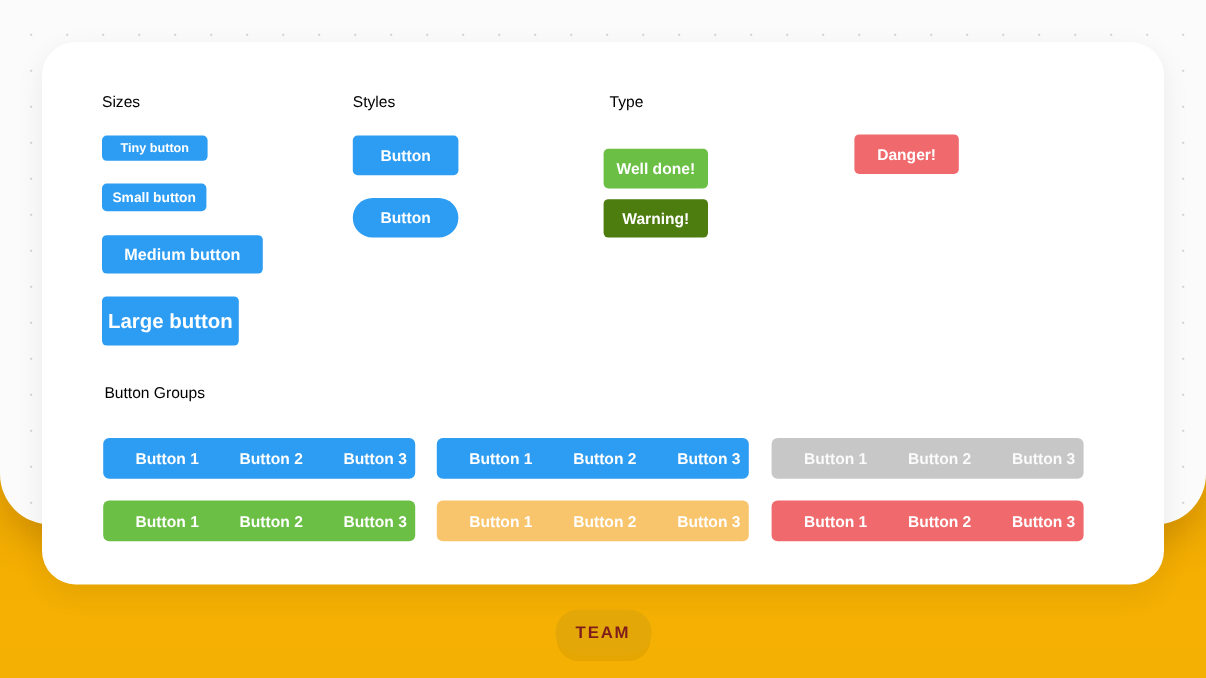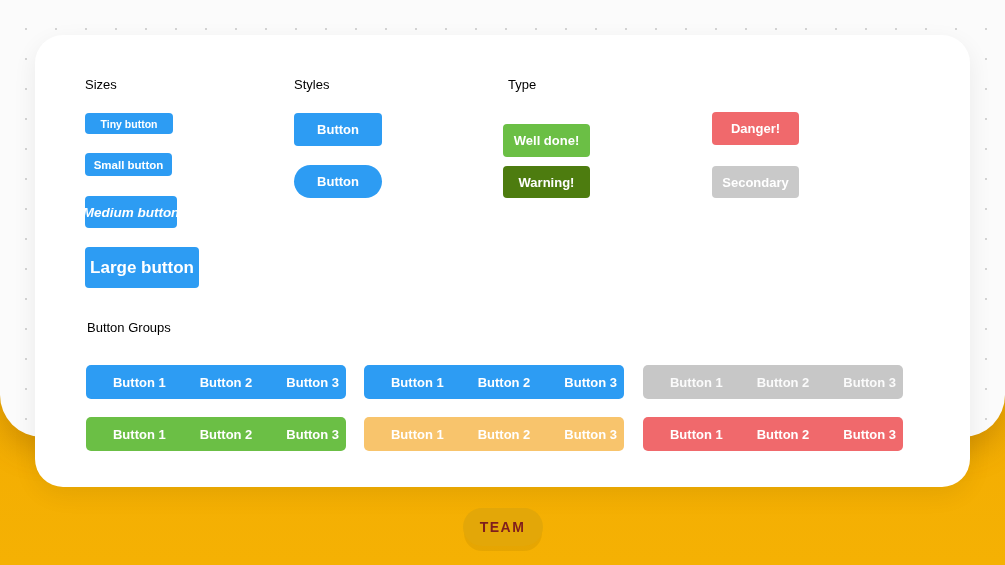--- a/index.html
+++ b/index.html
@@ -30,21 +30,21 @@
     position:absolute; color:#000000; font-size:13px; font-weight:400;
   }
   .btn {
     position:absolute; display:flex; align-items:center; justify-content:center;
     color:#ffffff; font-weight:700; border:none; cursor:pointer;
     border-radius:4px; background:#2d9cf3; white-space:nowrap;
   }
   
   .btn-tiny   { left:50px;  top:78px;  width:88px;  height:21px; font-size:10.5px; }
   .btn-small  { left:50px;  top:118px; width:87px;  height:23px; font-size:11.5px; }
-  .btn-medium { left:50px;  top:161px; width:92px; height:32px; font-size:13.5px;font-style:italic; }
+  .btn-medium { left:50px;  top:161px; width:134px; height:32px; font-size:13.5px; }
   .btn-large  { left:50px;  top:212px; width:114px; height:41px; font-size:17px; }
   
   .btn-square { left:259px; top:78px;  width:88px;  height:33px; font-size:13px; }
   .btn-pill   { left:259px; top:130px; width:88px;  height:33px; font-size:13px; border-radius:17px; }
   
   .btn-success   { left:468px; top:77px;  width:87px; height:33px; font-size:13px; background:#6bbf45;margin-top:12px; }
   .btn-danger    { left:677px; top:77px;  width:87px; height:33px; font-size:13px; background:#f0696c; }
   .btn-warning   { left:468px; top:131px; width:87px; height:32px; font-size:13px; background:#4d7c0f; }
   .btn-secondary { left:677px; top:131px; width:87px; height:32px; font-size:13px; background:#c9c9c9; }
   
@@ -93,21 +93,20 @@
   <button class="btn btn-large">Large button</button>
 
   <div class="section-title" style="left:259px; top:42px;">Styles</div>
   <button class="btn btn-square">Button</button>
   <button class="btn btn-pill">Button</button>
 
   <div class="section-title" style="left:473px; top:42px;">Type</div>
   <button class="btn btn-success">Well done!</button>
   <button class="btn btn-danger">Danger!</button>
   <button class="btn btn-warning">Warning!</button>
-  <button class="btn btn-secondary">Secondary</button>
 
   <div class="section-title" style="left:52px; top:285px;">Button Groups</div>
 
   <div class="btn-group row1 g1 bg-blue">
     <button class="seg">Button 1</button>
     <button class="seg">Button 2</button>
     <button class="seg">Button 3</button>
   </div>
   <div class="btn-group row1 g2 bg-blue">
     <button class="seg">Button 1</button>

